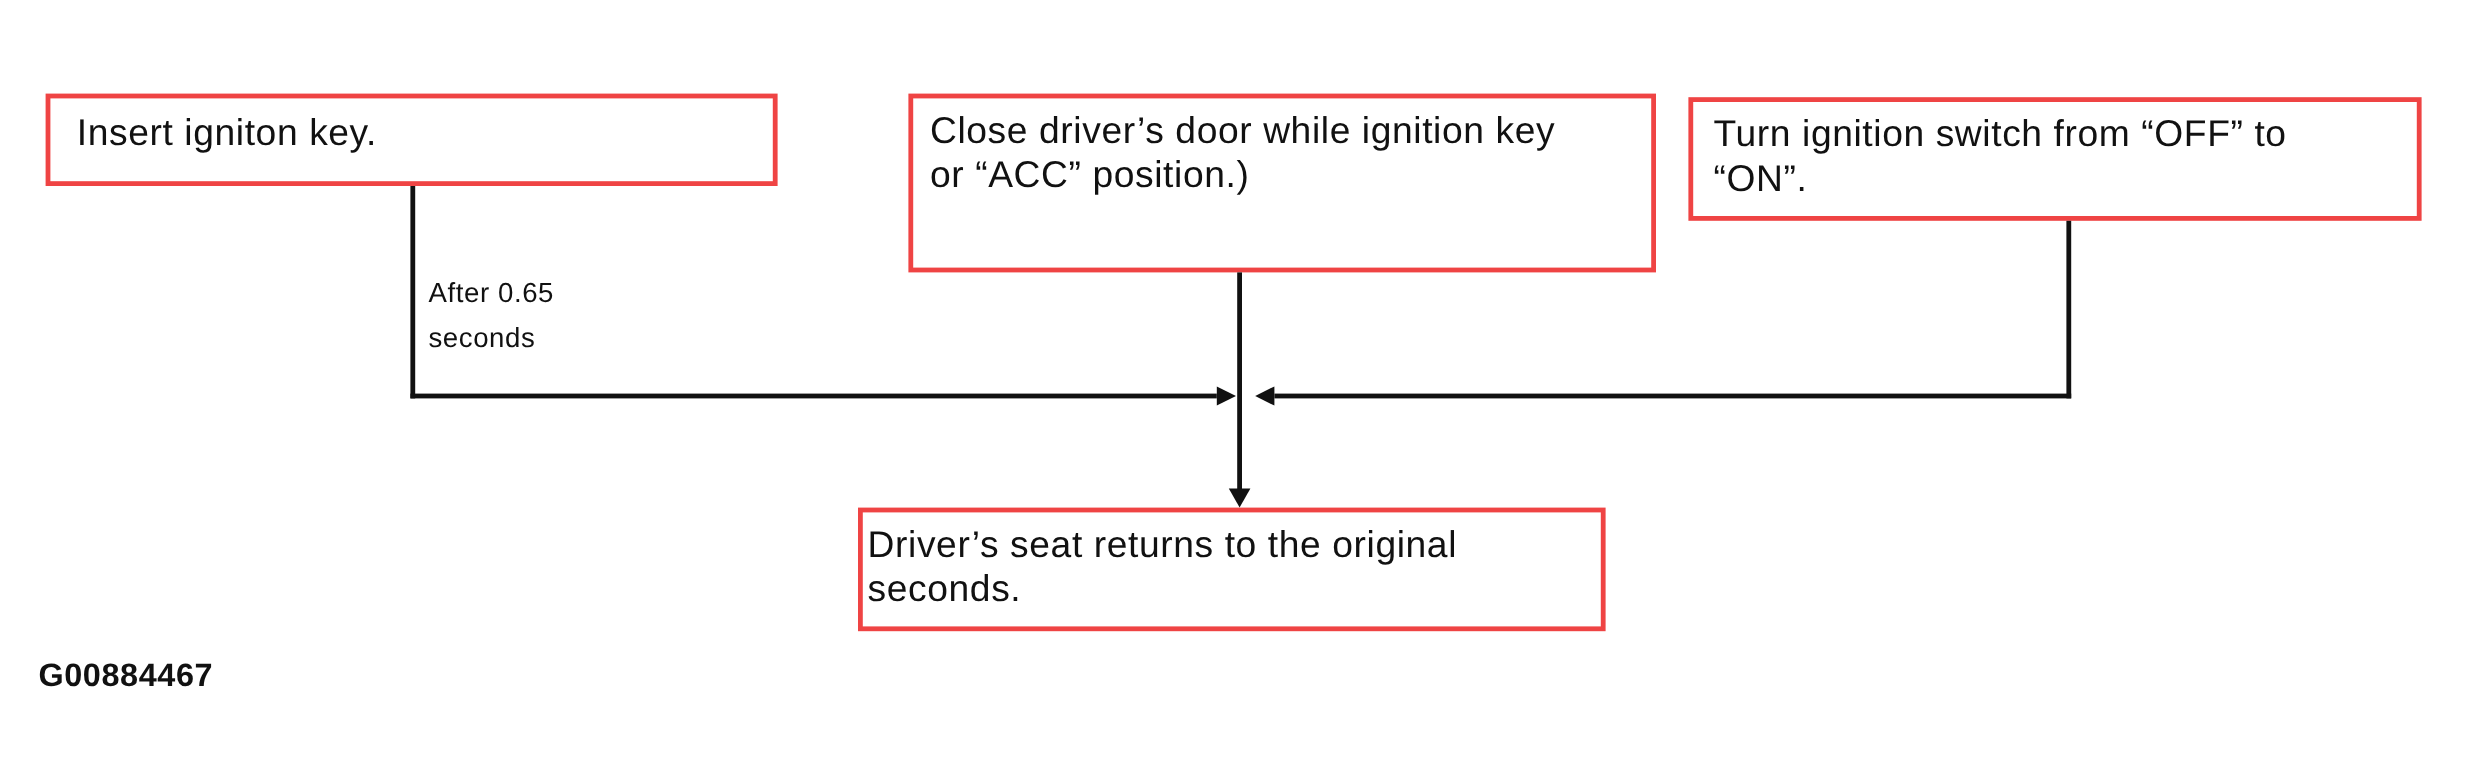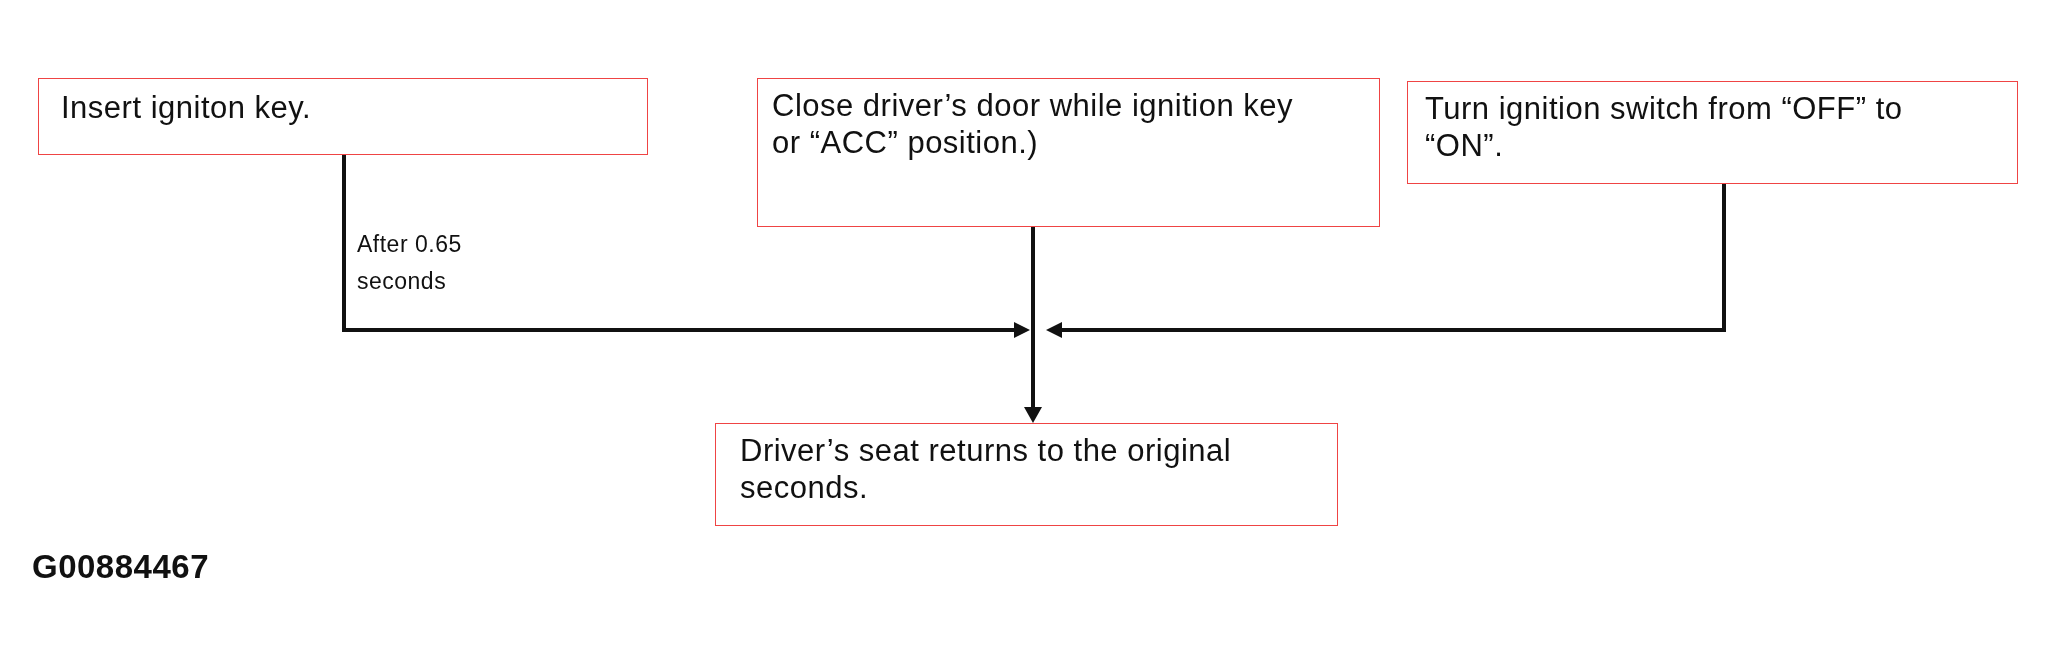--- a/index.html
+++ b/index.html
@@ -12,31 +12,31 @@
     width: 2057px;
     height: 648px;
     background: #ffffff;
     font-family: "Liberation Sans", "DejaVu Sans", sans-serif;
     color: #111111;
     overflow: hidden;
   }
   .box {
     position: absolute;
     box-sizing: border-box;
-    border: 1px solid #ef4444;
+    border: 4px solid #ef4444;
     background: #ffffff;
     font-size: 31px;
     line-height: 37px;
     letter-spacing: 0.5px;
   }
   .box .tline { white-space: nowrap; }
   #box-insert-key   { left: 38px;   top: 78px;  width: 610px; height: 77px;  padding: 10px 10px 0 22px; }
   #box-close-door   { left: 757px;  top: 78px;  width: 623px; height: 149px; padding: 8px 8px 0 14px; }
   #box-turn-switch  { left: 1407px; top: 81px;  width: 611px; height: 103px; padding: 8px 8px 0 17px; }
-  #box-seat-returns { left: 715px;  top: 423px; width: 623px; height: 103px; padding: 8px 8px 0 24px; }
+  #box-seat-returns { left: 715px;  top: 423px; width: 623px; height: 103px; padding: 8px 8px 0 4px; }
 
   .conn {
     position: absolute;
     background: #111111;
   }
   #conn-left-v  { left: 342px;  top: 155px; width: 4px;   height: 177px; }
   #conn-left-h  { left: 342px;  top: 328px; width: 672px; height: 4px; }
   #conn-mid-v   { left: 1031px; top: 227px; width: 4px;   height: 181px; }
   #conn-right-v { left: 1722px; top: 184px; width: 4px;   height: 148px; }
   #conn-right-h { left: 1062px; top: 328px; width: 664px; height: 4px; }
@@ -70,21 +70,21 @@
     left: 357px;
     top: 226px;
     font-size: 23px;
     line-height: 37px;
     letter-spacing: 0.5px;
   }
   .figure-id {
     position: absolute;
     left: 32px;
     top: 548px;
-    font-size: 33px;
+    font-size: 27px;
     font-weight: 700;
     letter-spacing: 0.5px;
   }
 </style>
 </head>
 <body>
 
 <div class="stage">
 
   <div class="box" id="box-insert-key">

